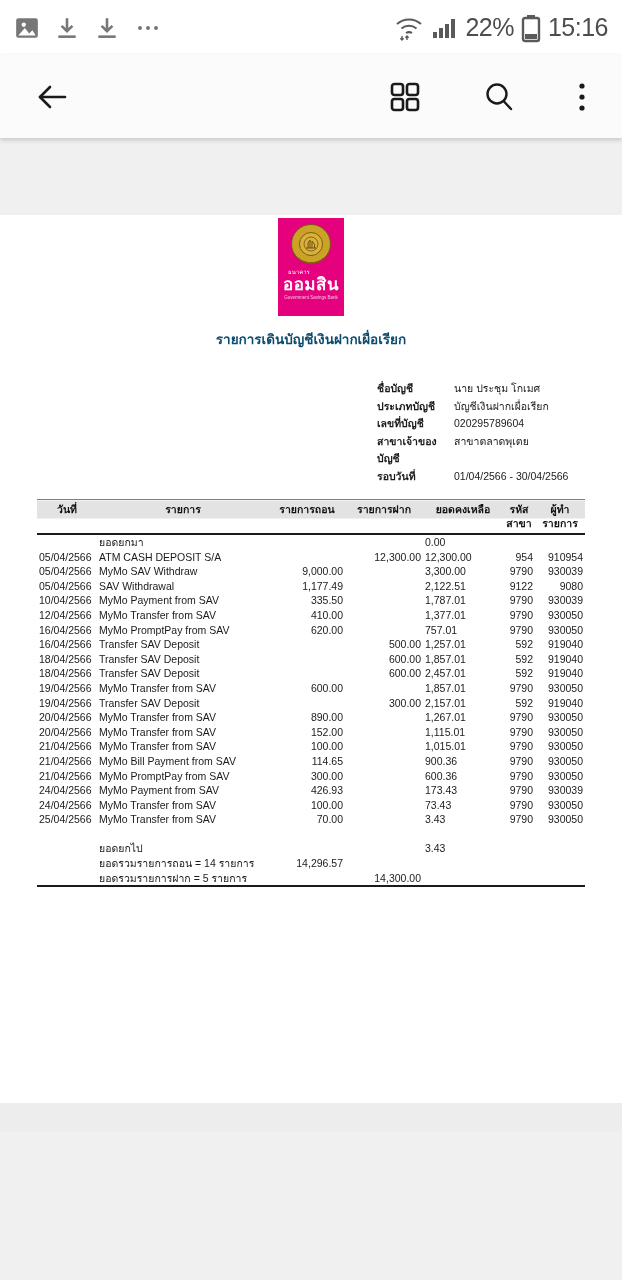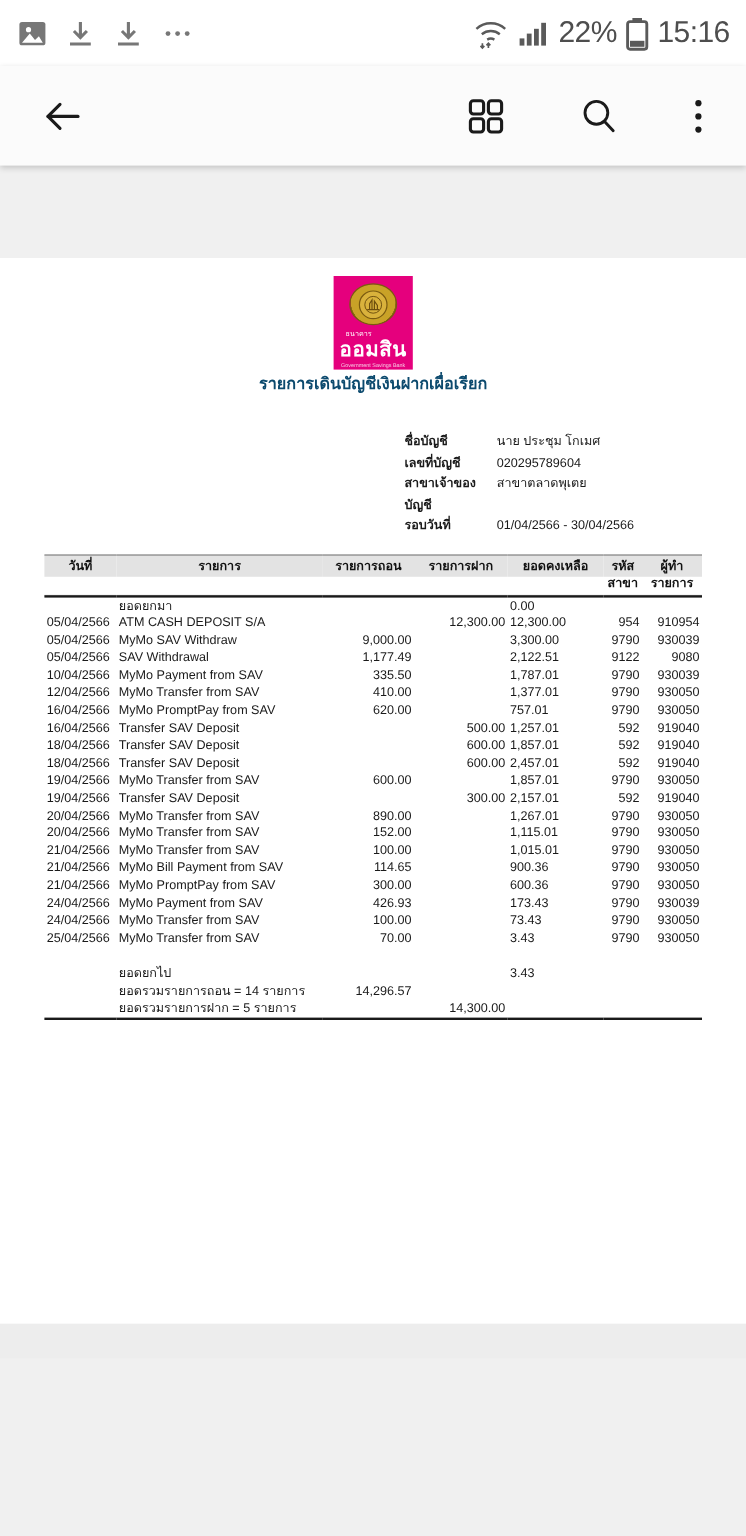--- a/index.html
+++ b/index.html
@@ -16,34 +16,34 @@
 
   
   .toolbar { height:83px; background:#fbfbfb; display:flex; align-items:center; padding:0 30px;
              box-shadow:0 2px 5px rgba(0,0,0,.18); position:relative; z-index:3; }
   .tb-right { margin-left:auto; display:flex; align-items:center; gap:52px; }
   .tb-btn { display:inline-flex; align-items:center; justify-content:center; background:none; border:none; cursor:pointer; padding:4px; }
 
   
   .doc-gap { height:77px; background:#f0f0f0; }
   .page { height:888px; background:#fff; position:relative; }
-  .logo { width:66px; height:78px; background:#e5007d; margin:0 auto; padding-top:6px; text-align:center;
-          display:flex; flex-direction:column; align-items:center; position:relative; top:15px; }
+  .logo { width:66px; height:98px; background:#e5007d; margin:0 auto; padding-top:6px; text-align:center;
+          display:flex; flex-direction:column; align-items:center; position:relative; top:3px; }
   .emblem { width:40px; height:40px; border-radius:50%; background:radial-gradient(circle at 50% 45%, #e9c964 0 30%, #c9a227 31% 70%, #8a6a14 71%); border:1px solid #7a5a10; display:flex; align-items:center; justify-content:center; }
   .emblem-inner { width:24px; height:24px; border-radius:50%; border:1px solid #7a5a10; background:#d9b23c;
                   display:flex; align-items:center; justify-content:center; }
   .emblem-inner svg { display:block; }
   .logo-small { color:#fff; font-size:6px; line-height:8px; margin-top:4px; align-self:flex-start; padding-left:10px; }
   .logo-name { color:#fff; font-size:17px; font-weight:bold; line-height:18px; letter-spacing:.5px; }
   .logo-tag { color:#f7c8e2; font-size:4.5px; line-height:7px; }
   .doc-title { text-align:center; font-size:13.5px; font-weight:bold; color:#0c4a6e; margin-top:15px; }
 
   .account { margin:30px 0 0 337px; font-size:10.5px; color:#1a1a1a; }
   .account .row { display:flex; line-height:17.5px; }
-  .account .lbl { width:77px; font-weight:bold; flex:none; }
+  .account .lbl { width:77px; font-weight:bold; flex:none;margin-left:40px; }
   .account .val { white-space:nowrap; }
 
   table.stmt { width:530px; margin:14px auto 0; border-collapse:collapse; table-layout:fixed; }
   table.stmt th { font-size:10.5px; font-weight:bold; color:#111; vertical-align:top; white-space:pre-line;
                   line-height:14px; padding:2px 2px 3px; text-align:center;
                   border-top:1px solid #808080; border-bottom:2px solid #1a1a1a;
                   background:linear-gradient(#e3e3e3 0 18px, #ffffff 18px); }
   table.stmt td { font-size:10.5px; color:#1a1a1a; line-height:14.6px; padding:0 2px; white-space:nowrap; overflow:visible; }
   .c0 { width:60px; text-align:left; }
   .c1 { width:172px; text-align:left; }
@@ -183,20 +183,24 @@
     </div>
 
     <div class="doc-title">รายการเดินบัญชีเงินฝากเผื่อเรียก</div>
 
     <div class="account">
         <div class="row">
           <span class="lbl">ชื่อบัญชี</span>
           <span class="val">นาย ประชุม โกเมศ</span>
         </div>
         <div class="row">
+          <span class="lbl">ประเภทบัญชี</span>
+          <span class="val">บัญชีเงินฝากเผื่อเรียก</span>
+        </div>
+        <div class="row">
           <span class="lbl">เลขที่บัญชี</span>
           <span class="val">020295789604</span>
         </div>
         <div class="row">
           <span class="lbl">สาขาเจ้าของบัญชี</span>
           <span class="val">สาขาตลาดพุเตย</span>
         </div>
         <div class="row">
           <span class="lbl">รอบวันที่</span>
           <span class="val">01/04/2566 - 30/04/2566</span>

